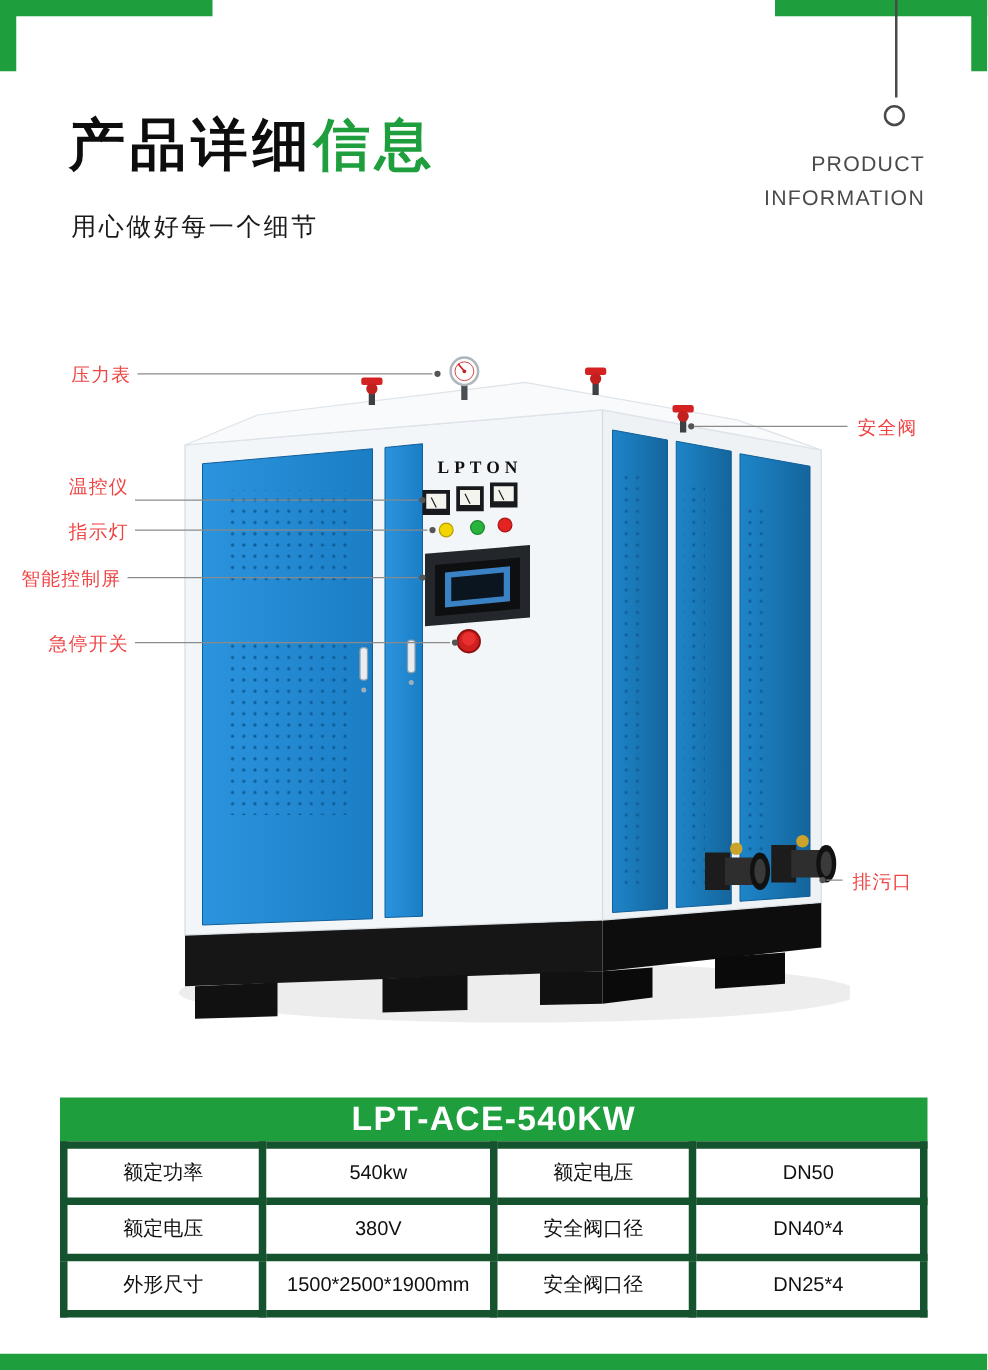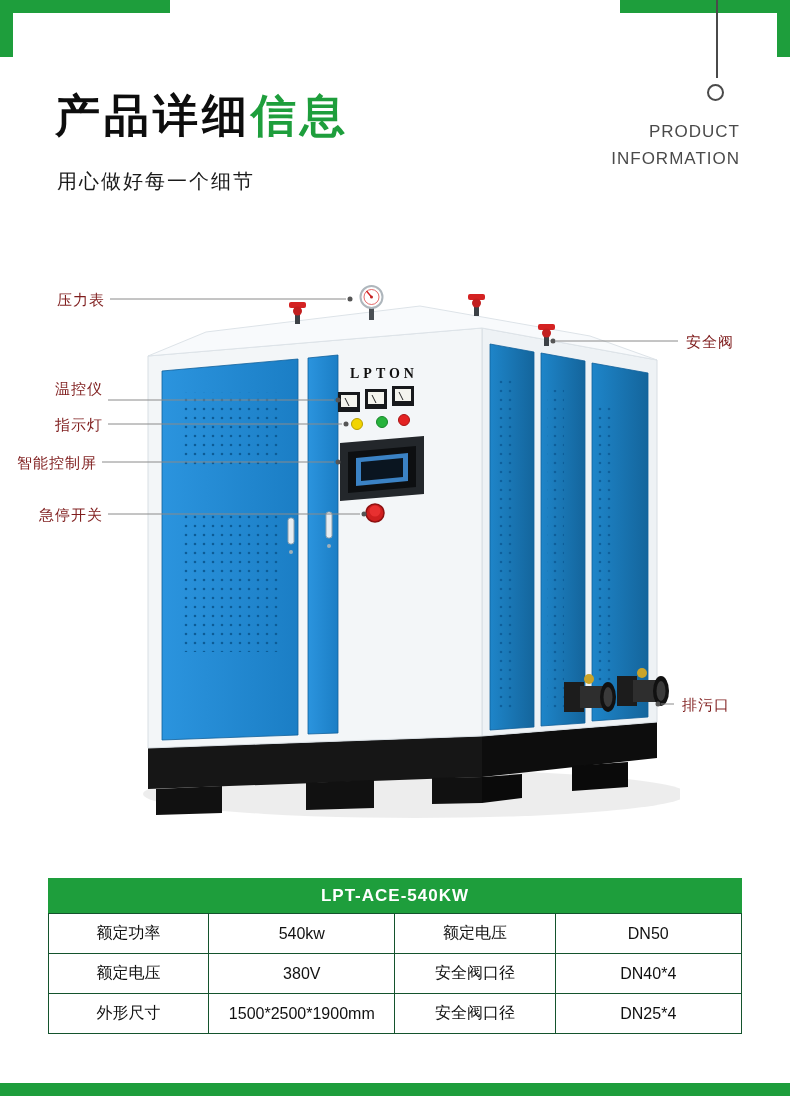--- a/index.html
+++ b/index.html
@@ -21,27 +21,27 @@
     letter-spacing:1px;line-height:1.6;}
   
   .title{position:absolute;left:55px;top:86px;font-size:45px;font-weight:900;letter-spacing:4px;
     color:#0d0d0d;white-space:nowrap;}
   .title .green{color:var(--accent);}
   .subtitle{position:absolute;left:57px;top:168px;font-size:20px;letter-spacing:2px;color:#1a1a1a;}
   
   .machine{position:absolute;left:120px;top:280px;width:560px;height:540px;}
   
   .callout-overlay{position:absolute;left:0;top:0;width:790px;height:1096px;pointer-events:none;}
-  .callout-label{position:absolute;font-size:15px;color:#7f1d1d;letter-spacing:1px;white-space:nowrap;}
+  .callout-label{position:absolute;font-size:15px;color:#ef4444;letter-spacing:1px;white-space:nowrap;}
   
   .spec{position:absolute;left:48px;top:878px;width:694px;}
-  .spec-header{background:var(--accent);color:#fff;font-size:17px;font-weight:bold;
+  .spec-header{background:var(--accent);color:#fff;font-size:27px;font-weight:bold;
     height:35px;line-height:35px;text-align:center;letter-spacing:1px;}
   table.spec-table{width:100%;border-collapse:collapse;table-layout:fixed;background:#fff;}
-  table.spec-table td{border:1px solid #14532d;height:39px;text-align:center;
+  table.spec-table td{border:6px solid #14532d;height:39px;text-align:center;
     font-size:16px;color:#111;padding:0 4px;overflow:hidden;}
   td.c1,td.c3{width:23%;}
   td.c2,td.c4{width:27%;}
 </style>
 </head>
 <body>
 
 <div class="stage">
 
   <div class="corner-tl"></div>

